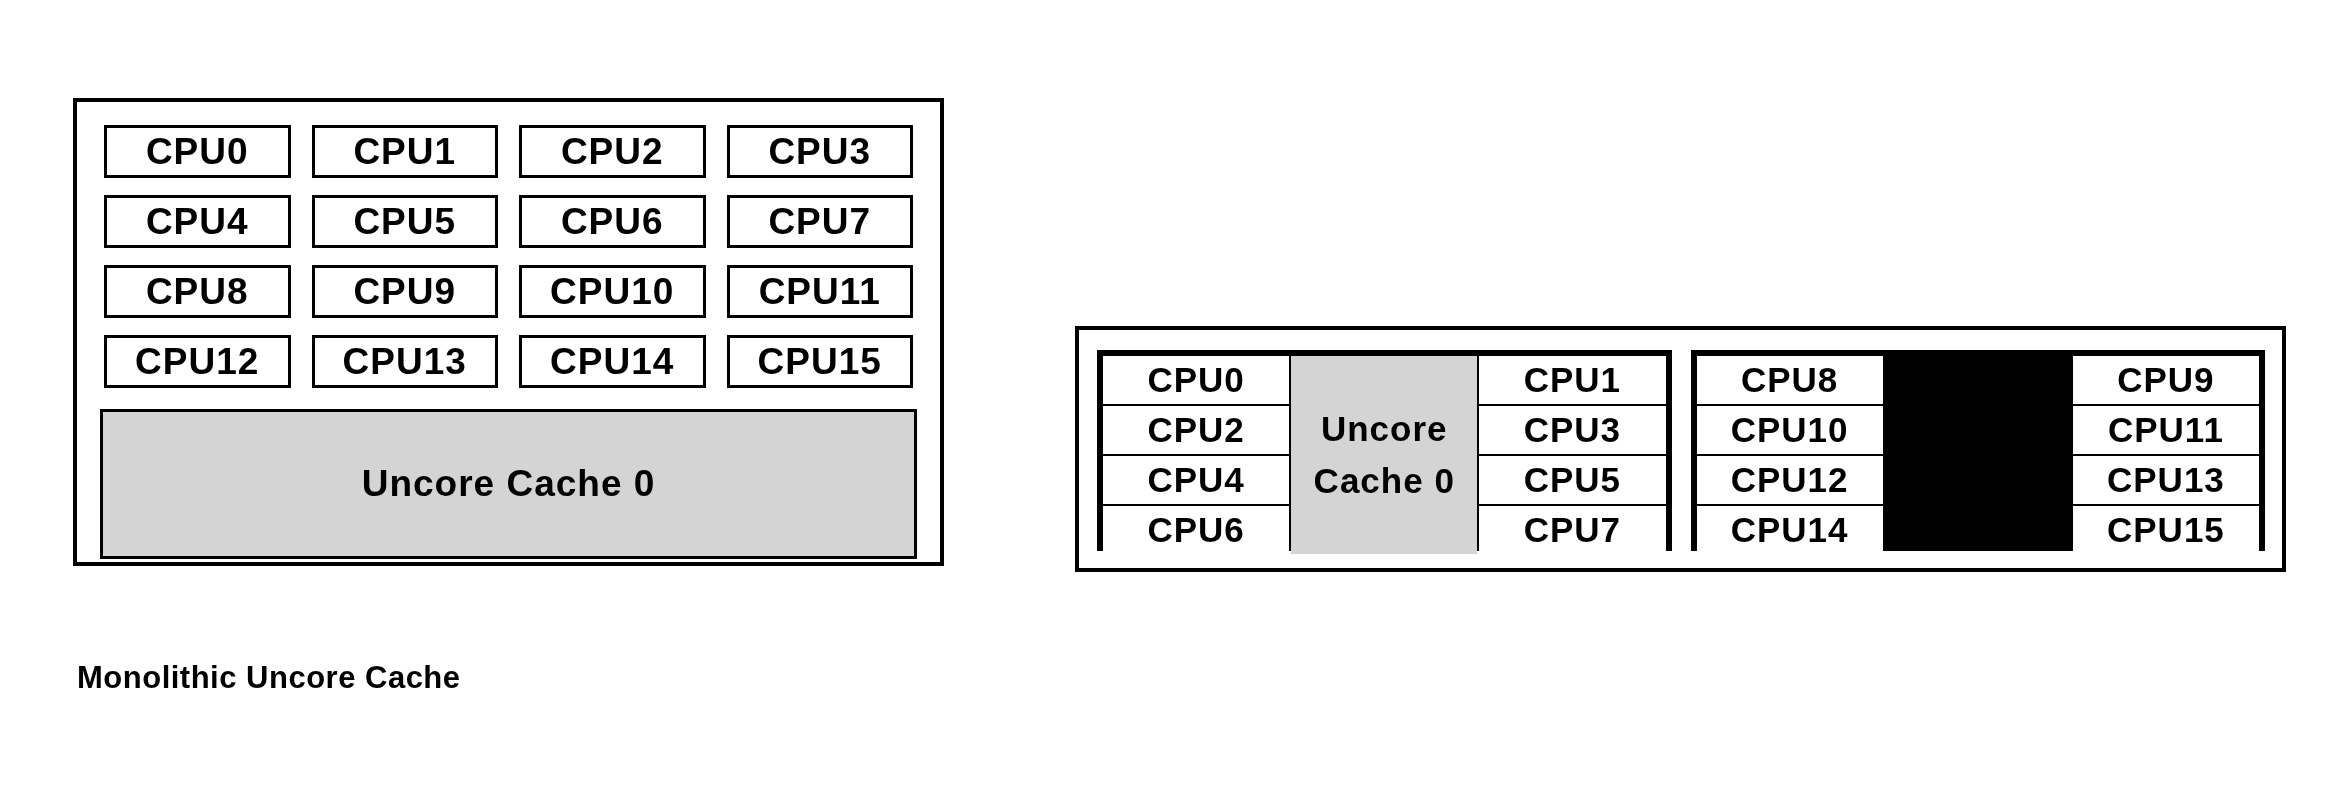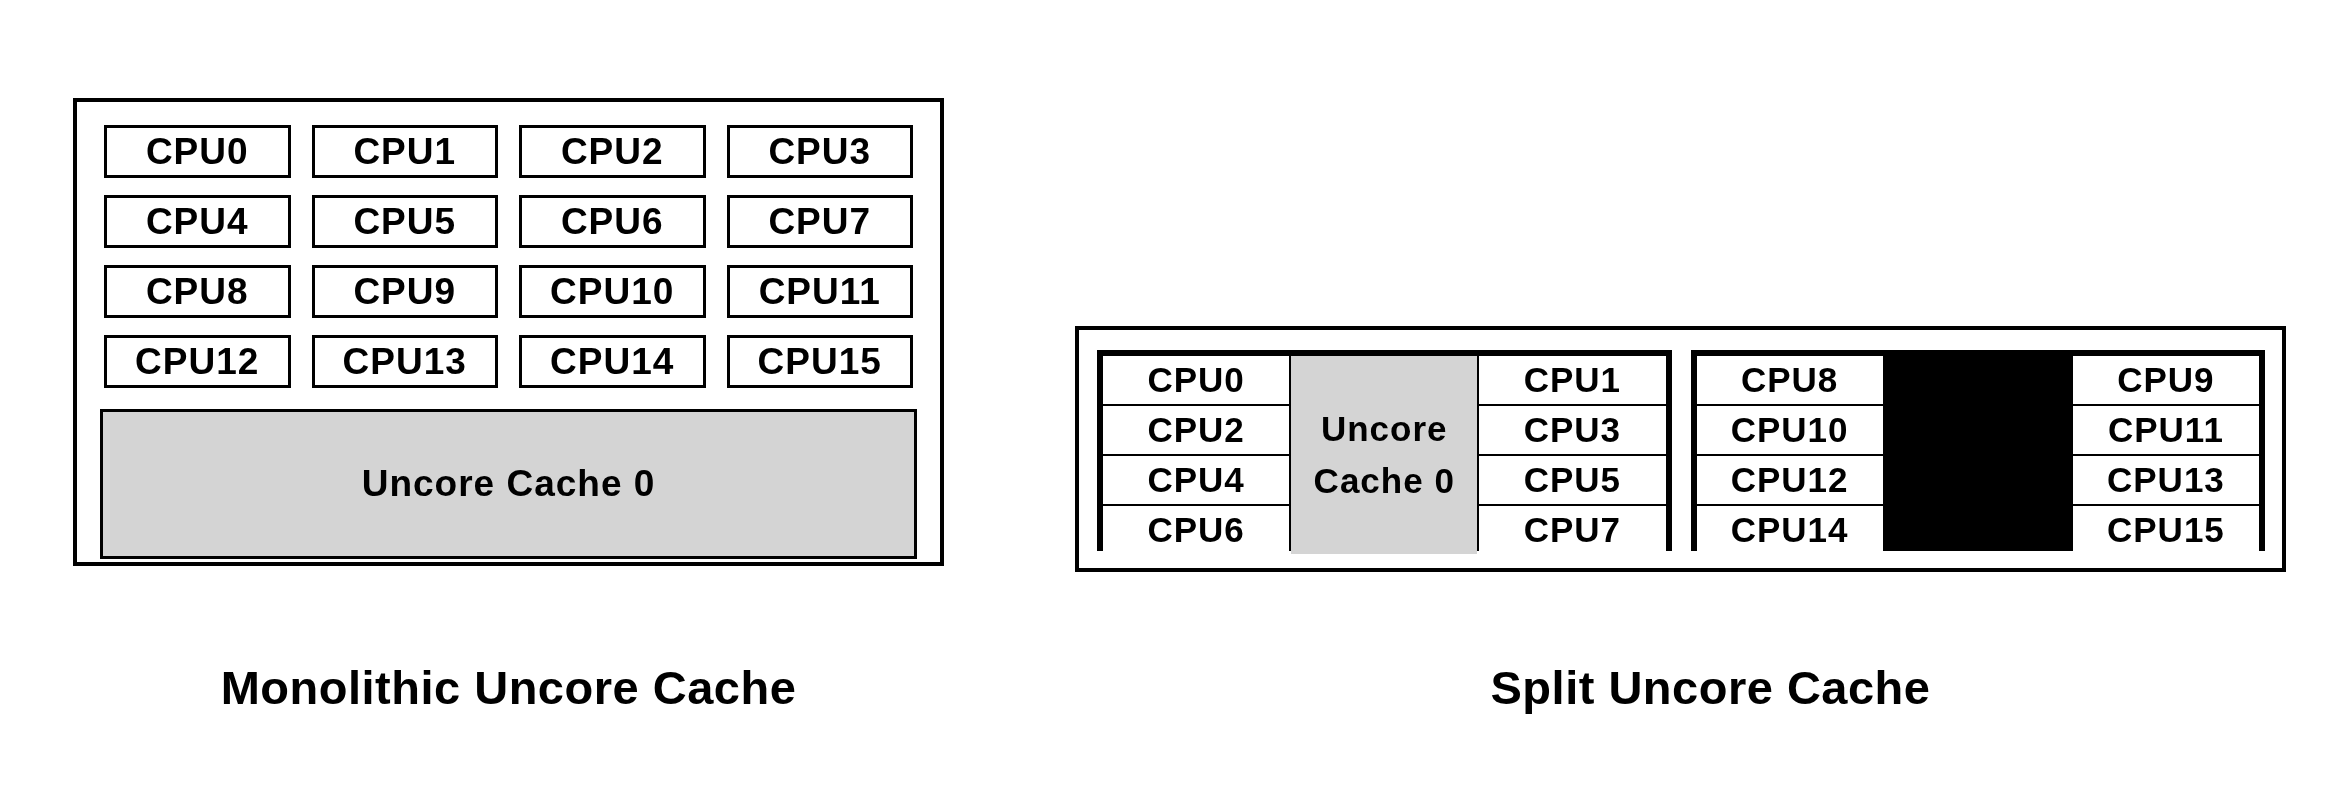--- a/index.html
+++ b/index.html
@@ -100,23 +100,23 @@
     grid-row: 1 / 5;
     background: var(--cache-fill);
     text-align: center;
     line-height: 1.5;
     padding: 0 14px;
   }
 
   
   .caption {
     position: absolute;
-    text-align: center;
+    text-align: left;
     font-weight: bold;
-    font-size: 47px;
+    font-size: 31px;
     letter-spacing: 0.5px;
     white-space: nowrap;
   }
   .caption-mono { left: 65px;  width: 871px;  top: 648px; }
   .caption-split { left: 1097px; width: 1211px; top: 648px; }
 </style>
 </head>
 <body>
 
 <div class="stage">
@@ -164,15 +164,14 @@
       <div class="cell c1 r4">CPU14</div>
       <div class="cell c3 r1">CPU9</div>
       <div class="cell c3 r2">CPU11</div>
       <div class="cell c3 r3">CPU13</div>
       <div class="cell c3 r4">CPU15</div>
     </div>
 
   </div>
 
   <div class="caption caption-mono">Monolithic Uncore Cache</div>
-  <div class="caption caption-split">Split Uncore Cache</div>
 
 </div>
 
 </body></html>

